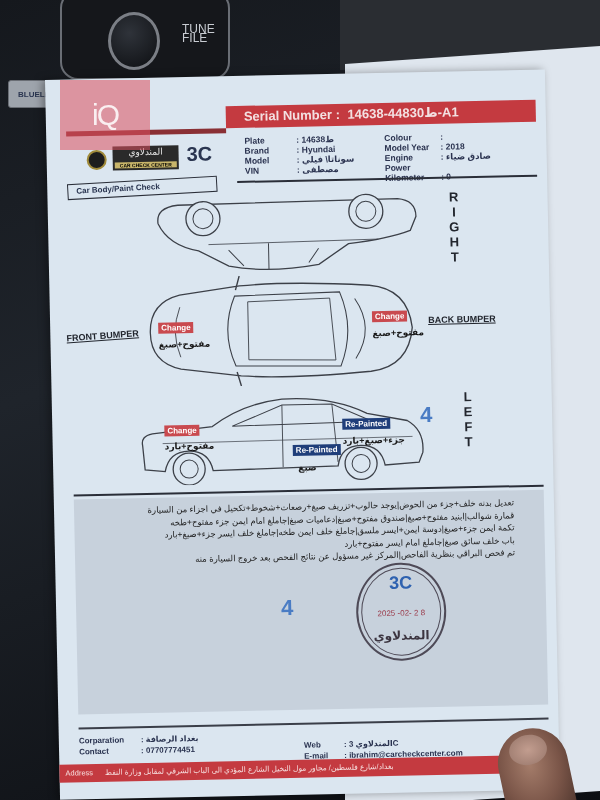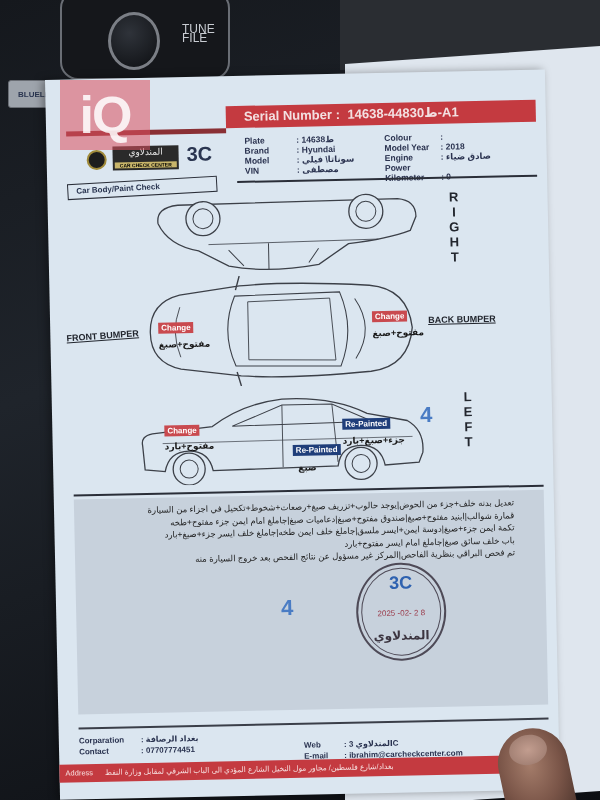--- a/index.html
+++ b/index.html
@@ -47,21 +47,21 @@
     background: #dbe6f0;
     transform: rotate(-1.2deg);
     transform-origin: top left;
     box-shadow: -3px 0 8px rgba(0,0,0,0.35);
   }
   .watermark {
     position: absolute; left: 60px; top: 80px; width: 90px; height: 70px;
     background: rgba(220,80,95,0.55); z-index: 20;
     display:flex; align-items:center; justify-content:center;
   }
-  .watermark span { color: rgba(255,255,255,0.85); font-size: 52px; font-weight: bold; letter-spacing:-2px; }
+  .watermark span { color: rgba(255,255,255,0.85); font-size: 30px; font-weight: normal; letter-spacing:-2px; }
 
   .serial-bar {
     position: absolute; left: 180px; top: 30px; width: 310px; height: 22px;
     background: #c43a40;
     color: #f3e0e1; font-size: 13px; font-weight: bold;
     padding: 3px 0 0 18px;
   }
   .top-rule { position:absolute; left:20px; top:52px; width:160px; height:5px; background:#8a3035; }
   .logo-wrap { position:absolute; left:40px; top:66px; width:170px; height:30px; }
   .logo-circle {

